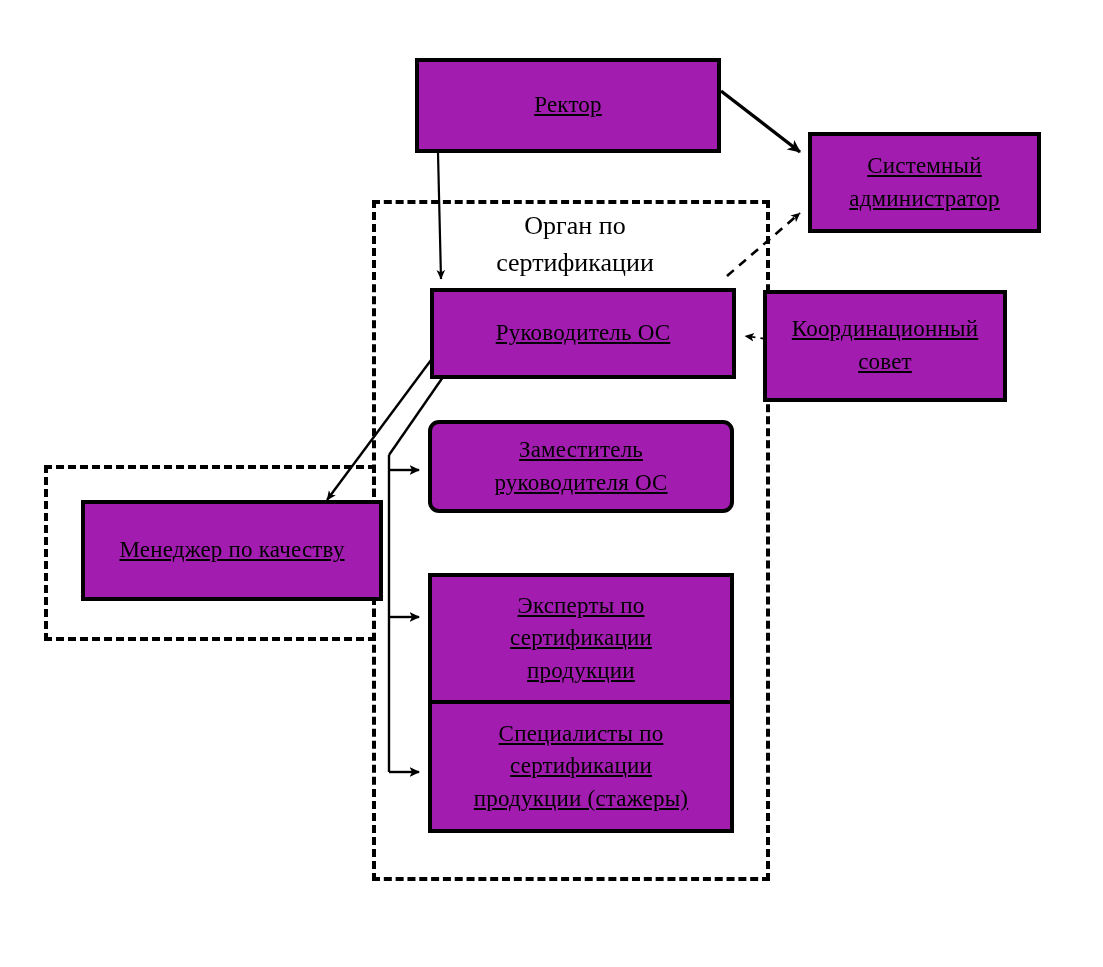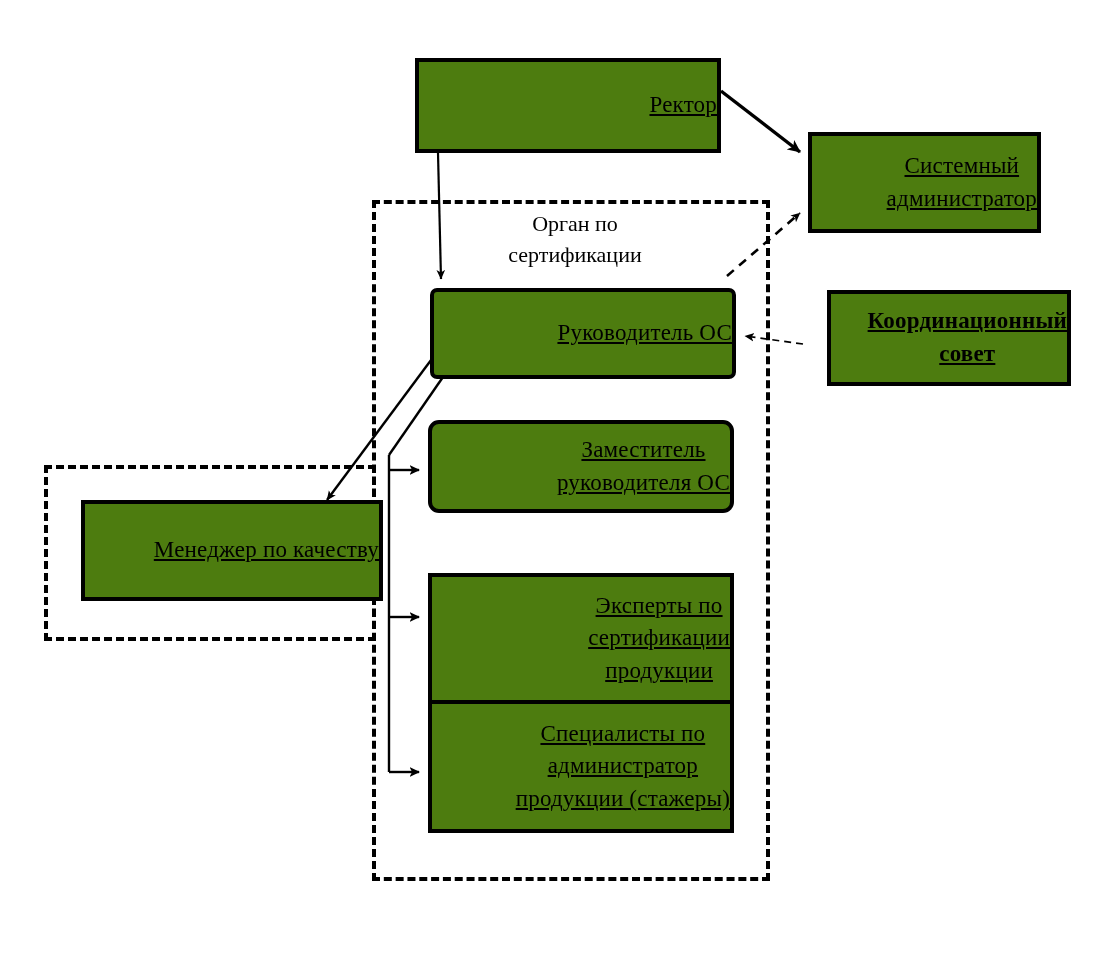--- a/index.html
+++ b/index.html
@@ -23,24 +23,24 @@
     left: 0;
     top: 0;
     width: 1103px;
     height: 967px;
     pointer-events: none;
   }
   .node {
     position: absolute;
     box-sizing: border-box;
     border: 4px solid #000000;
-    background: #4d7c0f;
+    background: #a21caf;
     display: flex;
     align-items: center;
-    justify-content: flex-end;
+    justify-content: center;
     text-align: center;
     z-index: 5;
   }
   .node .label {
     display: inline-block;
     font-size: 23px;
     line-height: 1.42;
     letter-spacing: 0.2px;
     text-decoration: underline;
     text-underline-offset: 2px;
@@ -49,31 +49,31 @@
   .group {
     position: absolute;
     box-sizing: border-box;
     border: 4px dashed #000000;
     background: transparent;
     z-index: 2;
   }
   .group-label {
     position: absolute;
     text-align: center;
-    font-size: 22px;
+    font-size: 26px;
     line-height: 1.42;
     white-space: pre-line;
     z-index: 3;
   }
 
   
   #node-rector        { left: 415px; top: 58px;  width: 306px; height: 95px; }
   #node-sysadmin      { left: 808px; top: 132px; width: 233px; height: 101px; }
-  #node-coordcouncil  { left: 827px; top: 290px; width: 244px; height: 96px; font-weight: bold; }
-  #node-head          { left: 430px; top: 288px; width: 306px; height: 91px; border-radius: 7px; }
+  #node-coordcouncil  { left: 763px; top: 290px; width: 244px; height: 112px; }
+  #node-head          { left: 430px; top: 288px; width: 306px; height: 91px; }
   #node-deputy        { left: 428px; top: 420px; width: 306px; height: 93px; border-radius: 11px; }
   #node-experts       { left: 428px; top: 550px; width: 306px; height: 131px; margin-top: 23px; }
   #node-trainees      { left: 428px; top: 700px; width: 306px; height: 133px; }
   #node-qualitymgr    { left: 62px;  top: 500px; width: 302px; height: 101px; margin-left: 19px; }
 
   
   #group-certbody     { left: 372px; top: 200px; width: 398px; height: 681px; }
   #group-quality      { left: 44px;  top: 465px; width: 332px; height: 176px; }
   #group-certbody-label { left: 460px; top: 208px; width: 230px; }
 </style>
@@ -153,21 +153,21 @@
   </div>
 
   <div class="node" id="node-experts">
     <span class="label">Эксперты по
 сертификации
 продукции</span>
   </div>
 
   <div class="node" id="node-trainees">
     <span class="label">Специалисты по
-администратор
+сертификации
 продукции (стажеры)</span>
   </div>
 
   <div class="node" id="node-qualitymgr">
     <span class="label">Менеджер по качеству</span>
   </div>
 
 </div>
 
 </body></html>

